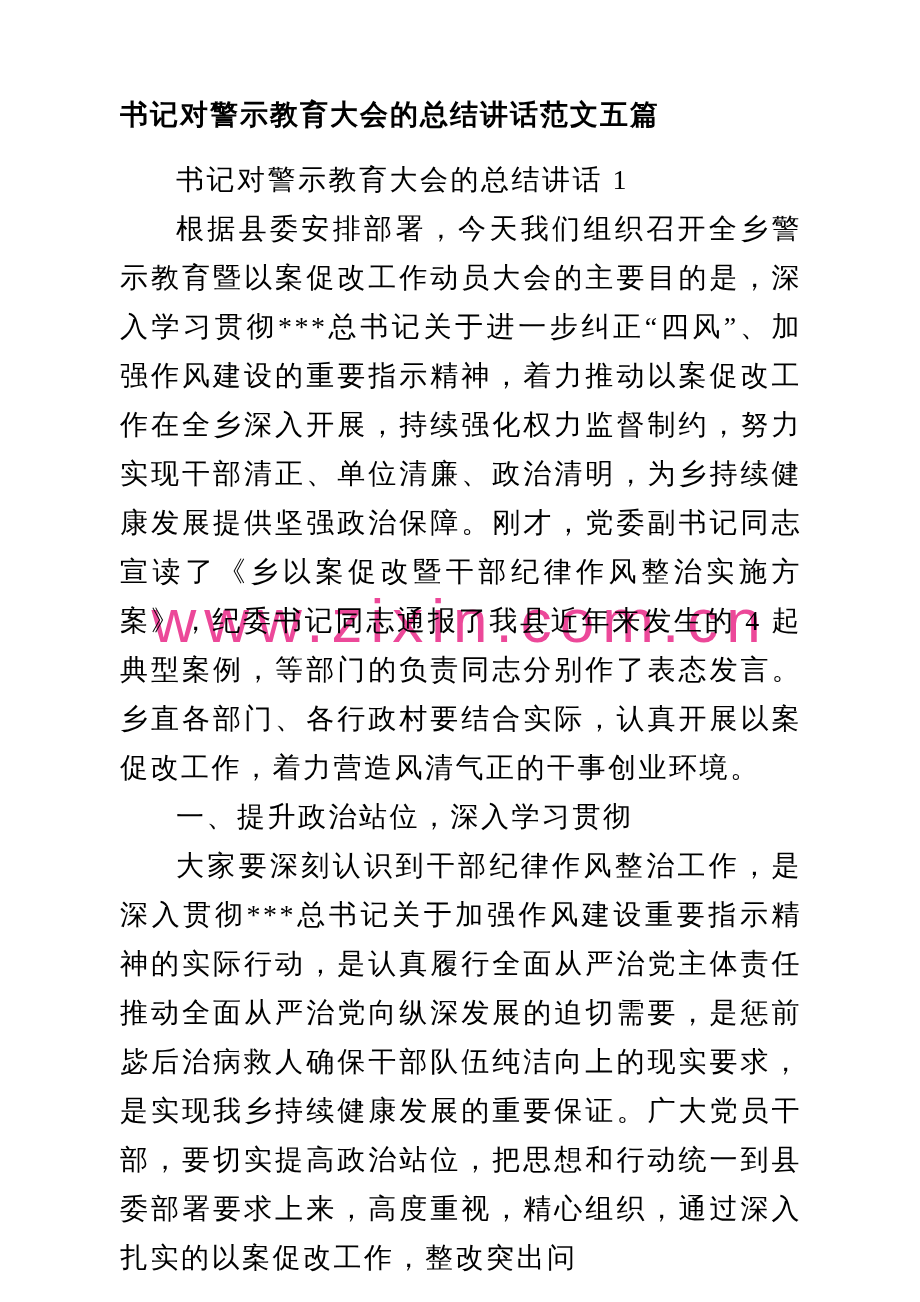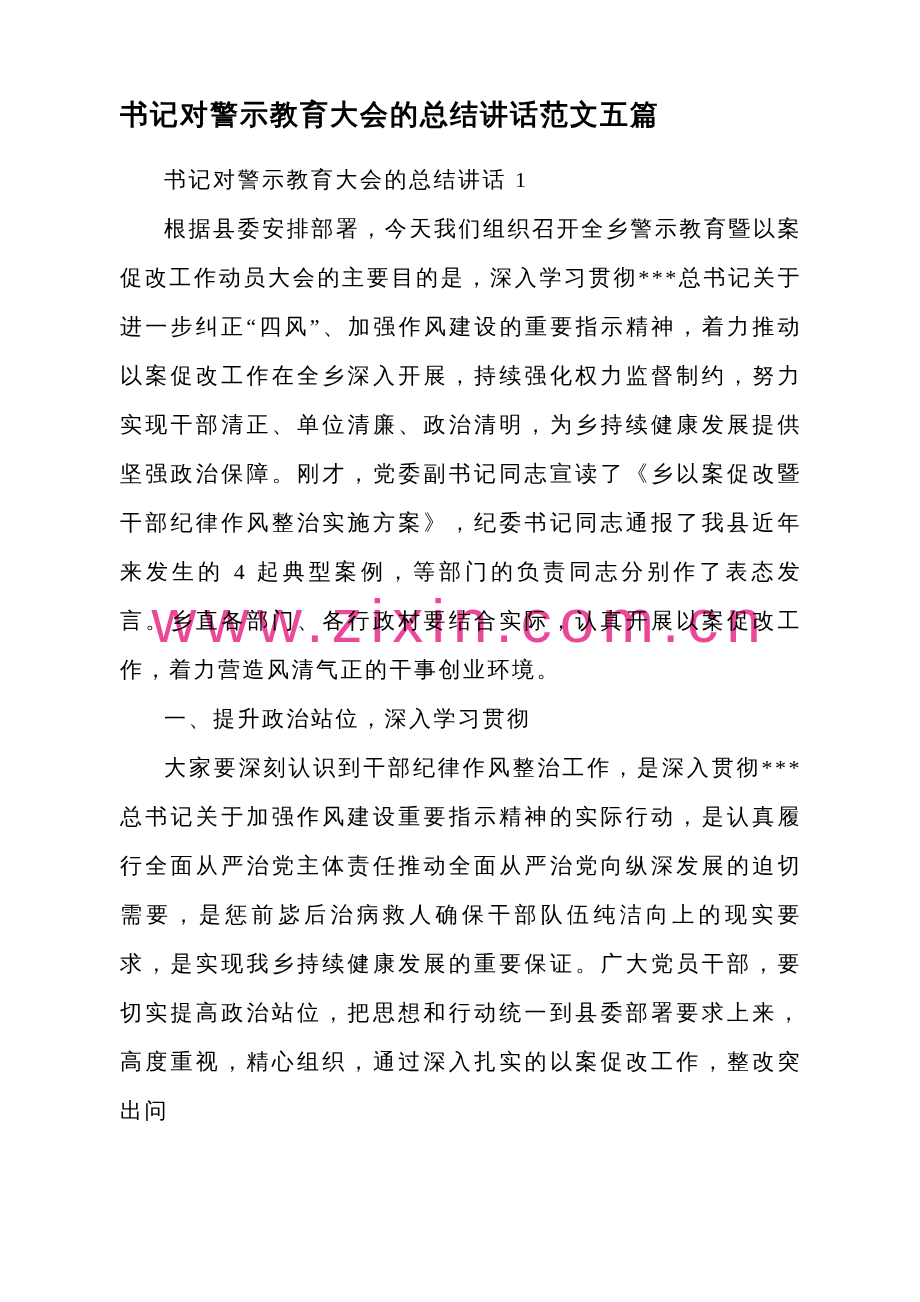--- a/index.html
+++ b/index.html
@@ -44,21 +44,21 @@
   .doc-title {
     margin: 0 0 23px 0;
     font-size: 28px;
     font-weight: bold;
     text-align: left;
     letter-spacing: 2px;
     line-height: 34px;
   }
   .para {
     margin: 0;
-    font-size: 22px;
+    font-size: 28px;
     line-height: 49px;
     letter-spacing: 2.5px;
     text-indent: 2em;
     text-align: justify;
   }
 </style>
 </head>
 <body>
 
 <div class="page">

